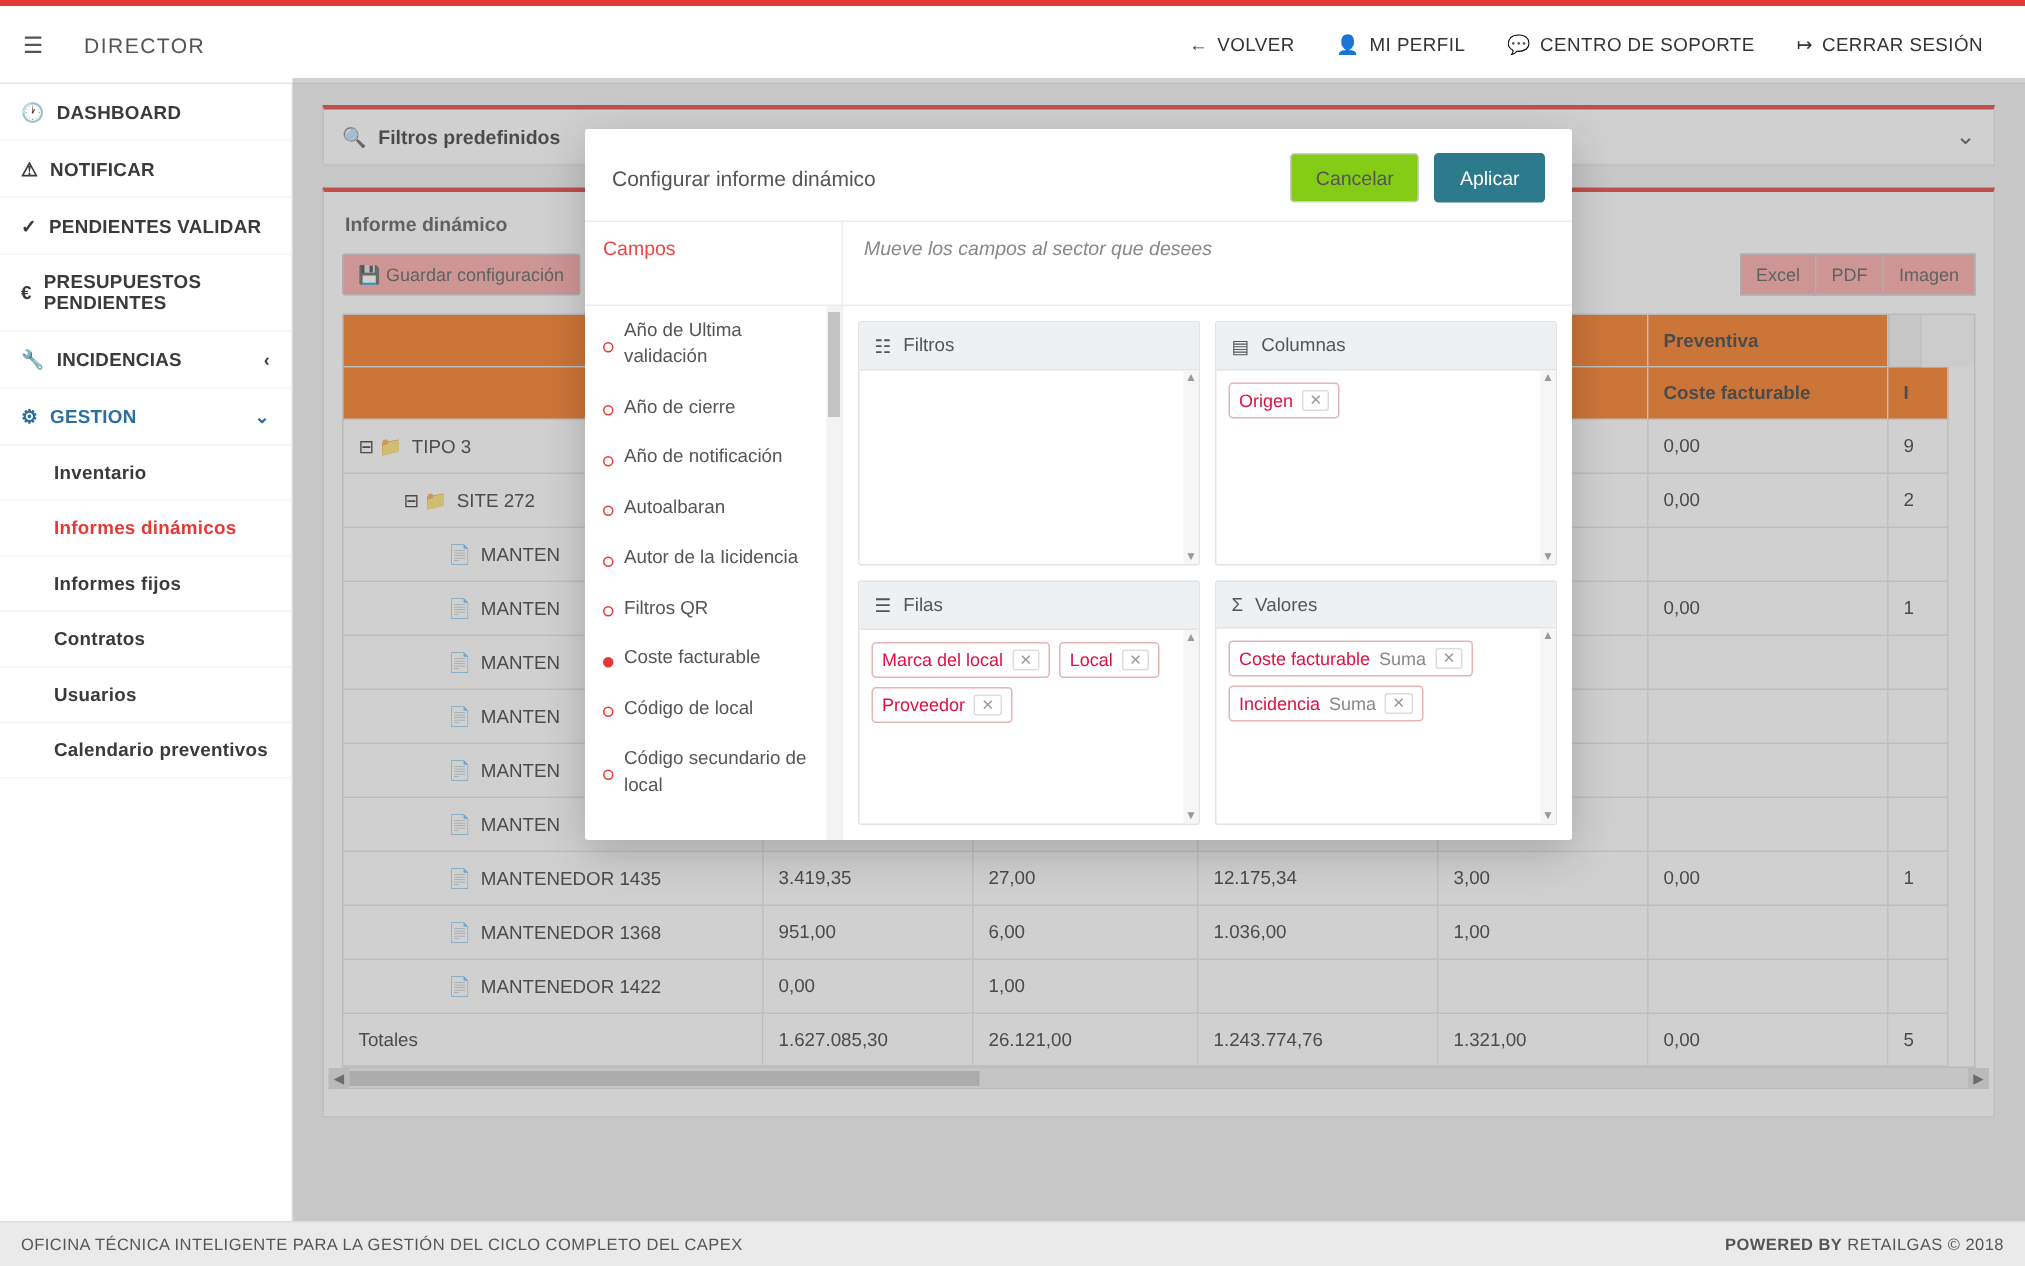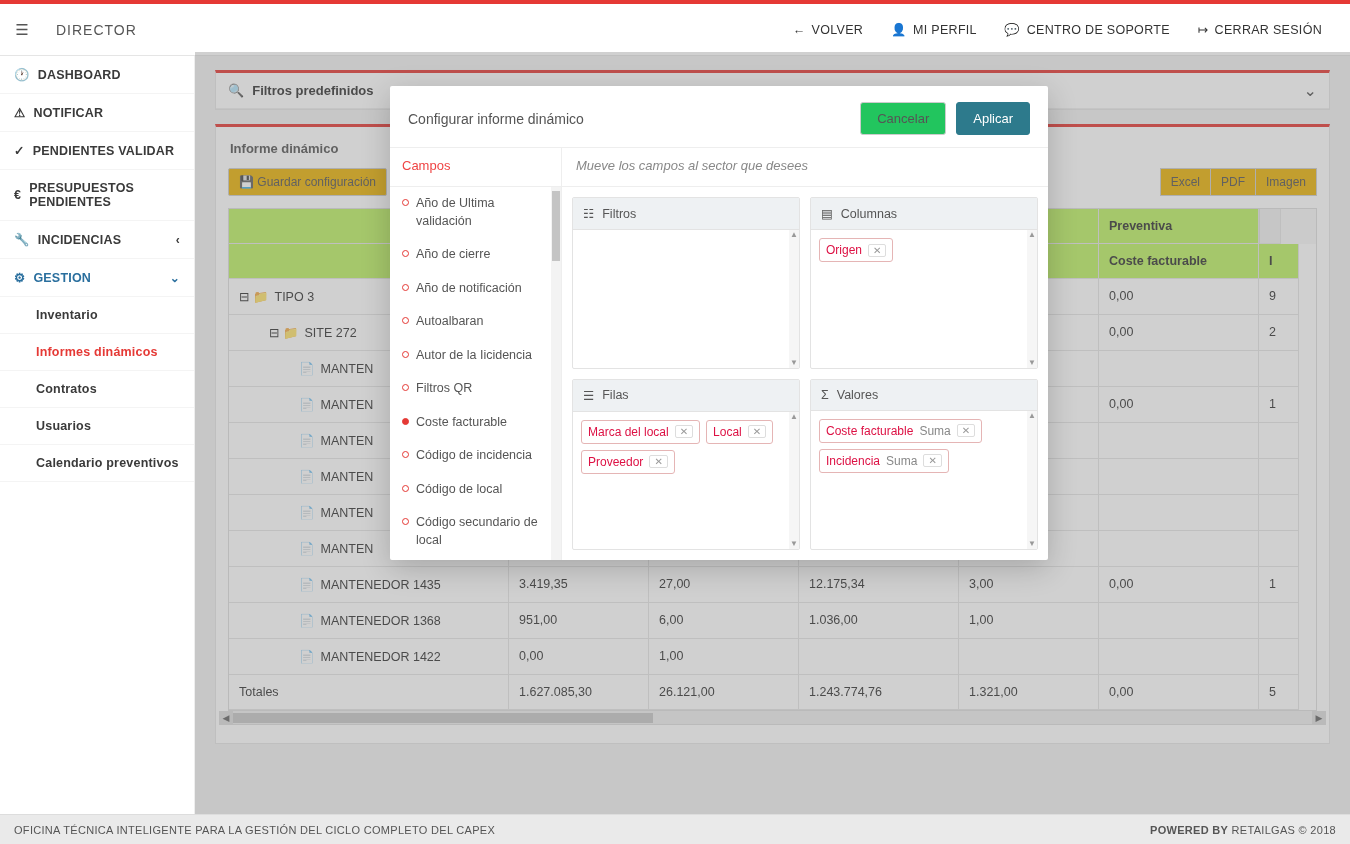--- a/index.html
+++ b/index.html
@@ -23,54 +23,54 @@
   .sidebar .item .chev { margin-left:auto; font-size:12px;}
   .sidebar .item.gestion { color:#2a6f9e;}
   .content { flex:1; background:#f2f2f2; position:relative; padding:14px 20px 0 20px; }
   .panel { background:#fff; border:1px solid #e5e5e5; }
   .filters-panel { border-top:3px solid #e53935; }
   .filters-head { display:flex; align-items:center; padding:8px 12px; border-bottom:1px solid #eee; justify-content:space-between;}
   .filters-head .label{ display:flex; align-items:center; gap:8px; font-weight:600; font-size:13px;}
   .main-panel { margin-top:14px; border-top:3px solid #e53935; padding:10px 12px 18px;}
   .main-panel h4 { font-size:13px; font-weight:600; color:#555; padding:4px 2px 12px;}
   .toolbar { display:flex; align-items:center; gap:8px; margin-bottom:12px;}
-  .btn-o { border:1px solid #ccc; background:#eab308; padding:6px 10px; font-size:12px; color:#555; cursor:pointer; border-radius:2px;}
+  .btn-o { border:1px solid #ccc; background:#fca5a5; padding:6px 10px; font-size:12px; color:#555; cursor:pointer; border-radius:2px;}
   .btn-group { margin-left:auto; display:flex;}
   .btn-group .btn-o { border-radius:0; margin-left:-1px;text-align:right;}
   .gridwrap { border:1px solid #ddd; }
   .grid-head { display:grid; grid-template-columns: 280px 140px 150px 160px 140px 160px 40px; background:#f8f8f8;}
   .grid-head2 { display:grid; grid-template-columns: 280px 140px 150px 160px 140px 160px 40px; background:#fff;}
   .cell { padding:10px 10px; border-right:1px solid #e5e5e5; border-bottom:1px solid #e5e5e5; font-size:12.5px; color:#333; white-space:nowrap; overflow:hidden;}
-  .th { font-weight:600; background:#bef264;}
+  .th { font-weight:600; background:#f97316;}
   .row { display:grid; grid-template-columns: 280px 140px 150px 160px 140px 160px 40px;}
   .row .cell:first-child{ display:flex; align-items:center; gap:6px;}
   .row.lvl1 .cell:first-child{ padding-left:10px;}
   .row.lvl2 .cell:first-child{ padding-left:40px;}
   .row.lvl3 .cell:first-child{ padding-left:70px;}
   .row.tot .cell{ font-weight:400; background:#fff;}
   .hscroll { height:14px; background:#eee; border-top:1px solid #ddd; position:relative;}
   .hscroll .thumb { position:absolute; left:4px; top:2px; height:10px; width:420px; background:#c8c8c8;}
   .hscroll .arrow{position:absolute; top:0; width:14px; height:14px; background:#ddd; font-size:9px; text-align:center; line-height:14px; color:#666;}
   .hscroll .arrow.left{left:-10px;}
   .hscroll .arrow.right{right:-10px;}
   .footer { height:30px; background:#eaeaea; border-top:1px solid #ddd; display:flex; align-items:center; padding:0 14px; font-size:11px; color:#555; letter-spacing:.3px;}
   .footer .r { margin-left:auto;}
   
   .overlay { position:absolute; top:52px; left:195px; right:0; bottom:30px; background:rgba(120,120,120,.35);}
   .modal { position:absolute; top:86px; left:390px; width:658px; height:474px; background:#fff; box-shadow:0 8px 30px rgba(0,0,0,.2); border-radius:2px; display:flex; flex-direction:column;}
   .modal-head { padding:16px 18px 12px; display:flex; align-items:center;}
   .modal-head .title{ font-size:14px; color:#555;}
   .modal-head .actions{ margin-left:auto; display:flex; gap:10px;}
-  .btn { border:1px solid #ccc; background:#22c55e; color:#555; padding:8px 16px; font-size:13px; border-radius:3px; cursor:pointer;}
+  .btn { border:1px solid #ccc; background:#84cc16; color:#555; padding:8px 16px; font-size:13px; border-radius:3px; cursor:pointer;}
   .btn.primary{ background:#2d7a8c; color:#fff; border-color:#2d7a8c;}
   .modal-body { flex:1; display:grid; grid-template-columns: 172px 1fr; border-top:1px solid #eee;}
   .campos-head{ padding:10px 12px; color:#ef4444; font-size:13px; border-bottom:1px solid #eee; border-right:1px solid #eee;}
   .mueve{ padding:10px 14px; color:#888; font-style:italic; font-size:13px; border-bottom:1px solid #eee;}
   .campos-list{ border-right:1px solid #eee; overflow:hidden; position:relative;}
-  .campos-list .li{ padding:8px 12px 8px 12px; font-size:12.5px; color:#555; display:flex; align-items:flex-start; gap:7px; line-height:1.4;}
+  .campos-list .li{ padding:8px 12px 8px 12px; font-size:12.5px; color:#555; display:flex; align-items:center; gap:7px; line-height:1.4;}
   .campos-list .li .dot{ width:7px; height:7px; border-radius:50%; border:1.5px solid #e53935; margin-top:4px; flex-shrink:0;}
   .campos-list .li .dot.fill{ background:#e53935;}
   .campos-list .scroll{ position:absolute; right:0; top:0; width:10px; height:100%; background:#f3f3f3;}
   .campos-list .scroll .t{ position:absolute; top:4px; right:1px; width:8px; height:70px; background:#c4c4c4;}
   .quad { display:grid; grid-template-columns:1fr 1fr; grid-template-rows:1fr 1fr; gap:10px; padding:10px;}
   .dz { border:1px solid #e3e3e3; border-radius:2px; display:flex; flex-direction:column; background:#fff; min-height:0;}
   .dz-head { background:#eef1f3; padding:8px 10px; font-size:12.5px; color:#555; display:flex; align-items:center; gap:8px; border-bottom:1px solid #e3e3e3;}
   .dz-body { flex:1; padding:8px; position:relative; display:flex; flex-wrap:wrap; align-content:flex-start; gap:6px;}
   .dz-body .sc{ position:absolute; right:0; top:0; width:10px; height:100%; background:#f6f6f6;}
   .dz-body .sc .ar{position:absolute; right:0; width:10px; height:10px; font-size:8px; text-align:center; color:#999;}
@@ -132,20 +132,21 @@
         <span>INCIDENCIAS</span>
         <span class="chev">‹</span>
       </div>
     <div class="item gestion">
         <span>⚙</span>
         <span>GESTION</span>
         <span class="chev">⌄</span>
       </div>
     <div class="item sub">Inventario</div>
     <div class="item sub active">Informes dinámicos</div>
+    <div class="item sub">Informes fijos</div>
     <div class="item sub">Contratos</div>
     <div class="item sub">Usuarios</div>
     <div class="item sub">Calendario preventivos</div>
   </div>
 
   <div class="content">
     <div class="panel filters-panel">
       <div class="filters-head">
         <div class="label">
             <span>🔍</span>
@@ -348,24 +349,20 @@
           <div class="li">
             <span class="dot"></span>
             <span>Filtros QR</span>
           </div>
           <div class="li">
             <span class="dot fill"></span>
             <span>Coste facturable</span>
           </div>
           <div class="li">
             <span class="dot"></span>
-            <span>Código de incidencia</span>
-          </div>
-          <div class="li">
-            <span class="dot"></span>
             <span>Código de local</span>
           </div>
           <div class="li">
             <span class="dot"></span>
             <span>Código secundario de local</span>
           </div>
         </div>
       <div class="scroll">
           <div class="t"></div>
         </div>

